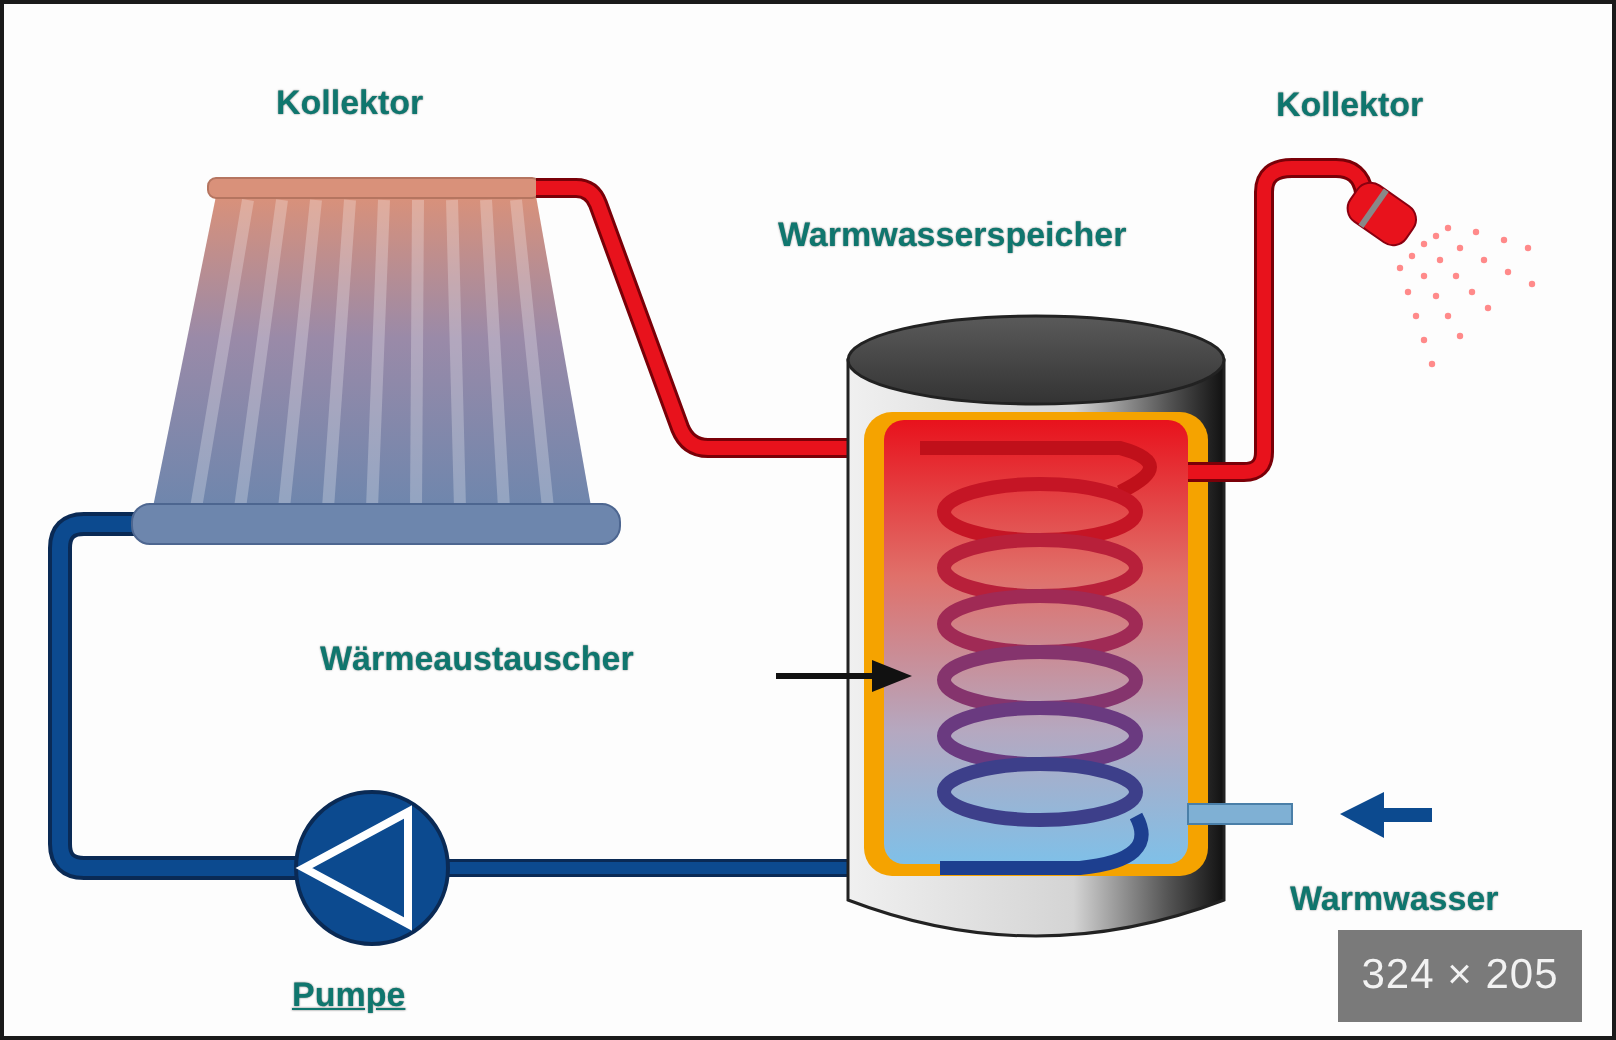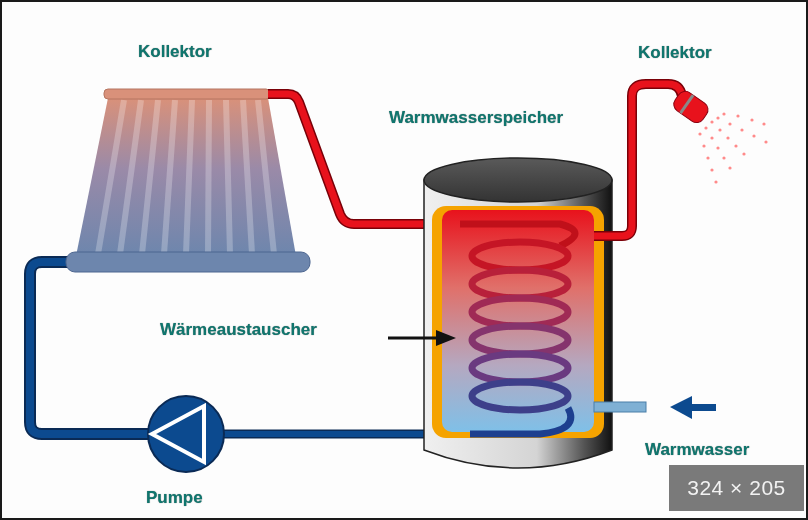--- a/index.html
+++ b/index.html
@@ -1,20 +1,20 @@
 <!DOCTYPE html>
 <html><head>
 <meta charset="utf-8">
 <style>
   html, body { margin: 0; padding: 0; }
   body { width: 808px; height: 520px; background: #ffffff; position: relative; overflow: hidden; font-family: "Liberation Sans", sans-serif; }
   .frame { position: absolute; left: 0; top: 0; width: 804px; height: 516px; border: 2px solid #1a1a1a; background: #fdfdfd; }
   svg.diagram { position: absolute; left: 0; top: 0; }
   .lbl { position: absolute; font-weight: bold; font-size: 17px; color: #0f766e; text-shadow: 0 0 1px #777; white-space: nowrap; }
-  .badge { position: absolute; left: 669px; top: 465px; width: 135px; height: 46px; background: #7a7a7a; color: #f2f2f2; font-size: 21px; display: flex; align-items: center; justify-content: center; letter-spacing: 0.5px; }
+  .badge { position: absolute; left: 669px; top: 465px; width: 122px; height: 46px; background: #7a7a7a; color: #f2f2f2; font-size: 21px; display: flex; align-items: center; justify-content: center; letter-spacing: 0.5px; }
 </style>
 </head>
 <body>
 
 <div class="frame"></div>
 
 <svg class="diagram" width="808" height="520" viewBox="0 0 808 520">
   <defs>
     <linearGradient id="collGrad" x1="0" y1="0" x2="0" y2="1">
       <stop offset="0" stop-color="#d9917a"></stop>
@@ -145,16 +145,16 @@
   <g>
     <circle cx="186" cy="434" r="38" fill="#0c4a8f" stroke="#0a2a55" stroke-width="2"></circle>
     <polygon points="152,434 204,406 204,462" fill="none" stroke="#ffffff" stroke-width="4"></polygon>
   </g>
 </svg>
 
 <div class="lbl" style="left:138px; top:42px;">Kollektor</div>
 <div class="lbl" style="left:638px; top:43px;">Kollektor</div>
 <div class="lbl" style="left:389px; top:108px;">Warmwasserspeicher</div>
 <div class="lbl" style="left:160px; top:320px;">Wärmeaustauscher</div>
-<div class="lbl" style="left:146px; top:488px;">Pumpe</div>
+<div class="lbl" style="left:146px; top:488px;text-decoration:underline;">Pumpe</div>
 <div class="lbl" style="left:645px; top:440px;">Warmwasser</div>
 
 <div class="badge">324 × 205</div>
 
 </body></html>

